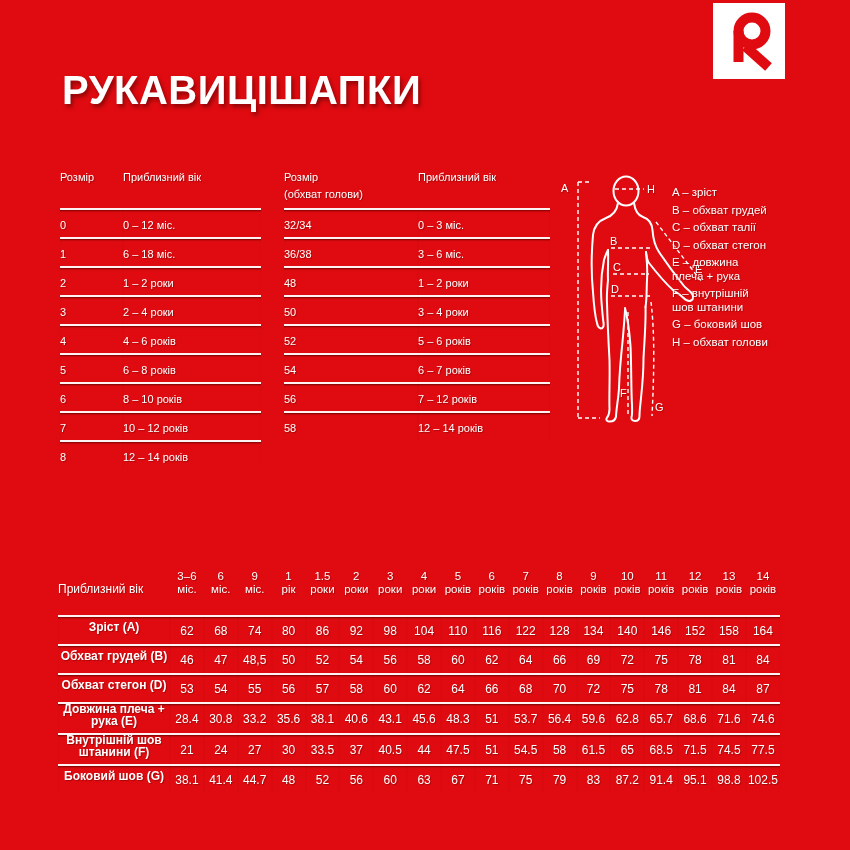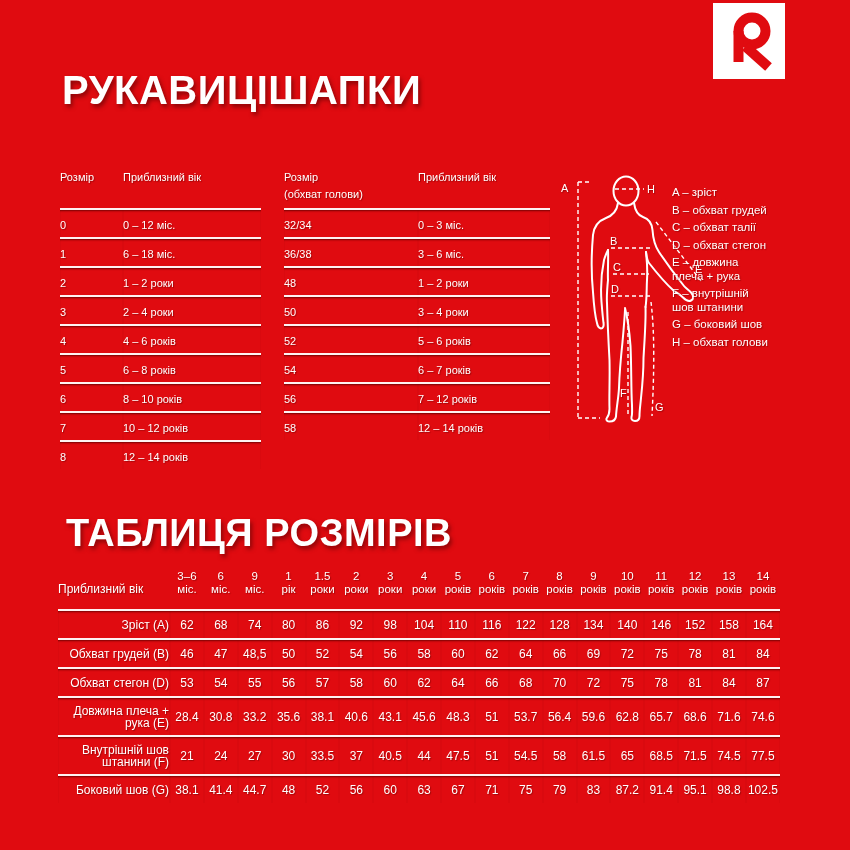--- a/index.html
+++ b/index.html
@@ -39,27 +39,27 @@
   .figure{position:absolute;left:555px;top:160px;width:150px;height:290px;}
   .figure text{font-family:"Liberation Sans", sans-serif;font-size:11px;fill:#fff;}
 
   
   .legend{position:absolute;left:672px;top:186px;width:96px;font-size:11.5px;line-height:13.5px;}
   .legend .item{margin-bottom:4px;}
 
   
   .big{position:absolute;left:58px;top:570px;width:722px;table-layout:fixed;
     font-size:12px;text-align:center;}
-  .big th{font-weight:normal;vertical-align:bottom;padding:0 0 13px 0;
+  .big th{font-weight:normal;vertical-align:bottom;padding:0 0 19px 0;
     font-size:11.5px;line-height:13px;white-space:pre-line;}
   .big th:first-child{text-align:left;width:112px;font-size:12px;}
   .big td{border-top:2px solid rgba(255,255,255,.95);
     box-shadow:inset 0 2px 2px -1px rgba(100,0,0,.85);
     padding:7px 1px 6px;line-height:14px;vertical-align:middle;}
-  .big td:first-child{text-align:right;white-space:pre-line;line-height:11.5px;padding-top:8px;}
+  .big td:first-child{text-align:center;white-space:pre-line;line-height:11.5px;padding-top:0;font-weight:bold;}
 </style>
 </head>
 <body>
 
 <div class="page">
 
   <div class="logo">
     <svg viewBox="0 0 72 76">
       <g stroke="#e00b10" stroke-width="10" fill="none" stroke-linecap="butt">
         <circle cx="39" cy="28" r="13.5"></circle>
@@ -216,21 +216,20 @@
       <div class="item">A – зріст</div>
       <div class="item">B – обхват грудей</div>
       <div class="item">C – обхват талії</div>
       <div class="item">D – обхват стегон</div>
       <div class="item">E – довжина плеча + рука</div>
       <div class="item">F – внутрішній шов штанини</div>
       <div class="item">G – боковий шов</div>
       <div class="item">H – обхват голови</div>
     </div>
 
-  <div class="section-title">ТАБЛИЦЯ РОЗМІРІВ</div>
 
   <table class="big">
     <thead>
       <tr>
           <th>Приблизний вік</th>
           <th>3–6
 міс.</th>
           <th>6
 міс.</th>
           <th>9

